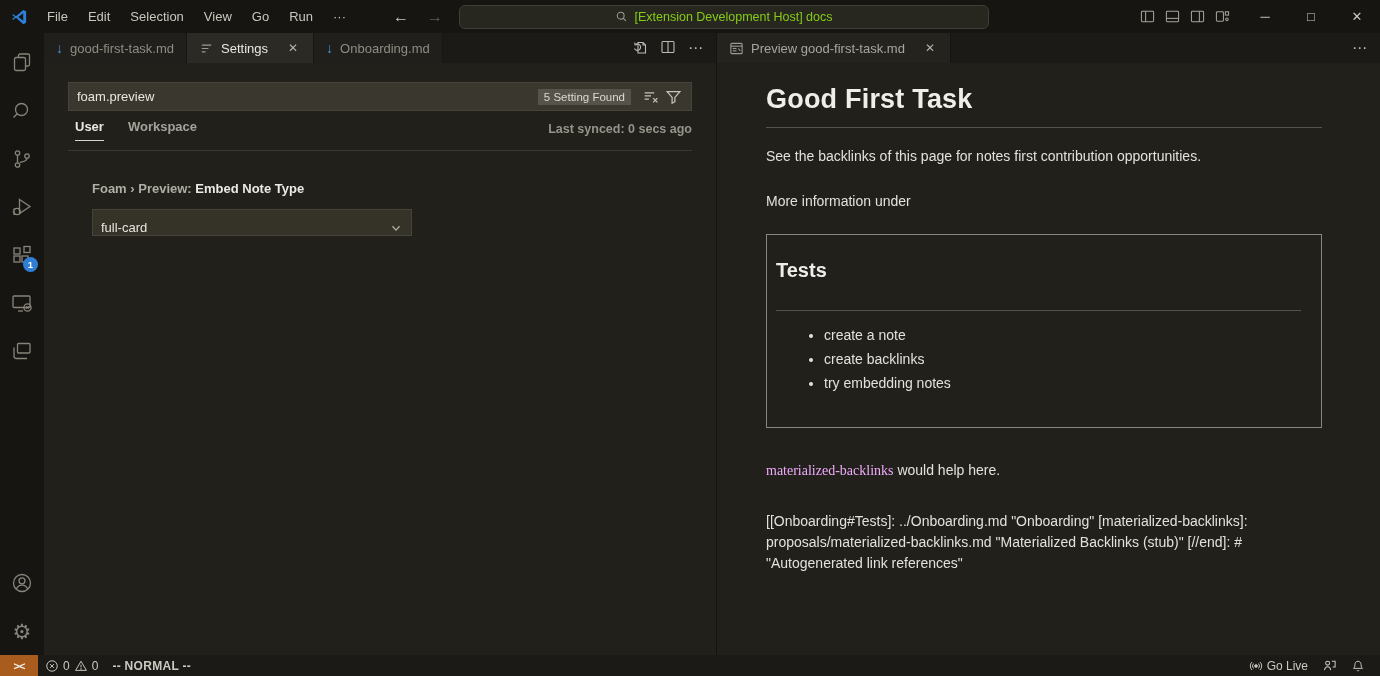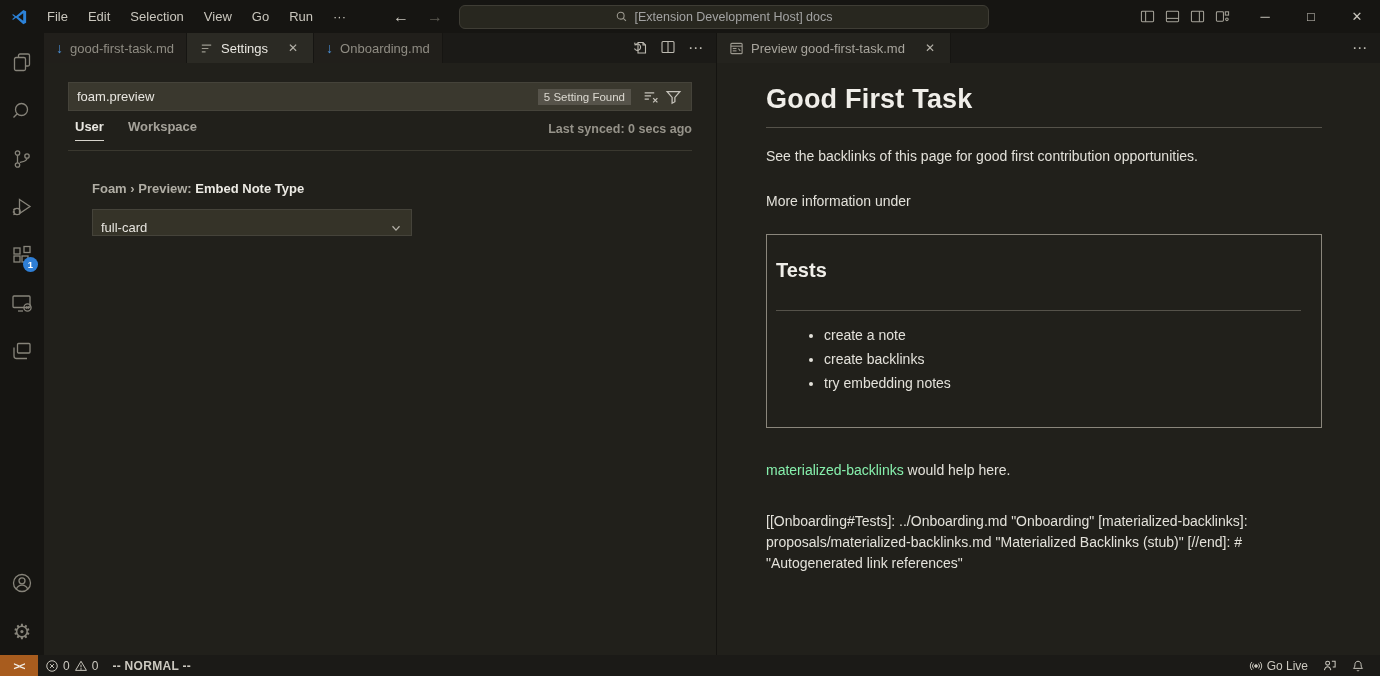--- a/index.html
+++ b/index.html
@@ -21,21 +21,21 @@
   .menu-item { padding:4px 9px; border-radius:5px; font-size:13px; color:#c9c6bd; cursor:default; }
   .titlebar-center {
     position:absolute; left:50%; top:0; transform:translateX(-50%);
     height:33px; display:flex; align-items:center; gap:14px; z-index:1;
   }
   .nav-arrow { font-size:16px; color:#c9c6bd; padding:0 2px; }
   .nav-arrow.disabled { color:#5c5a52; }
   .cmd-center {
     width:530px; height:24px; background:#28271f; border:1px solid #3f3d35;
     border-radius:6px; display:flex; align-items:center; justify-content:center;
-    gap:6px; color:#a3a3a3; font-size:12.5px;
+    gap:6px; color:#84cc16; font-size:12.5px;
   }
   .titlebar-right { margin-left:auto; display:flex; align-items:center; height:33px; z-index:2; }
   .layout-icons { display:flex; align-items:center; gap:10px; padding:0 12px; color:#a7a49a; }
   .layout-icons svg { display:block; }
   .win-btn { width:46px; height:33px; display:flex; align-items:center; justify-content:center;
     color:#c9c6bd; font-size:13px; }
 
   
   .main { flex:1; display:flex; min-height:0; }
 
@@ -120,21 +120,21 @@
   .p-gap { margin-top:24px !important; }
   .embed-card {
     margin-top:22px; border:1px solid #8a867c; padding:24px 20px 28px 9px;
   }
   .embed-card h2 {
     font-size:20px; font-weight:600; color:#f0eee9; padding:0 0 28px 0;
     border-bottom:1px solid #55524a; margin-right:0;
   }
   .embed-card ul { margin:16px 0 0 48px; }
   .embed-card li { font-size:14px; margin-bottom:8px; }
-  .md-link { color:#86efac; cursor:pointer; }
+  .md-link { color:#f0abfc; cursor:pointer;font-family:Liberation Serif, serif; }
   .link-line { margin-top:32px !important; }
   .refs { margin-top:30px !important; max-width:505px; line-height:1.58; }
 
   
   .statusbar {
     height:21px; background:#1b1a17; flex:none; display:flex; align-items:center;
     font-size:12px; color:#ccc9c0;
   }
   .remote-badge {
     height:21px; width:38px; background:#a85c1e; color:#f4f1ea; display:flex;
@@ -367,21 +367,21 @@
           <span class="tab-close">✕</span>
         </div>
         <div class="tabs-spacer"></div>
         <div class="tab-actions">
           <span class="more-glyph">⋯</span>
         </div>
       </div>
 
       <div class="preview-pane">
         <h1>Good First Task</h1>
-        <p>See the backlinks of this page for good first contribution opportunities.</p>
+        <p>See the backlinks of this page for notes first contribution opportunities.</p>
         <p class="p-gap">More information under</p>
 
         <div class="embed-card">
           <h2>Tests</h2>
           <ul>
             <li>create a note</li>
             <li>create backlinks</li>
             <li>try embedding notes</li>
           </ul>
         </div>

